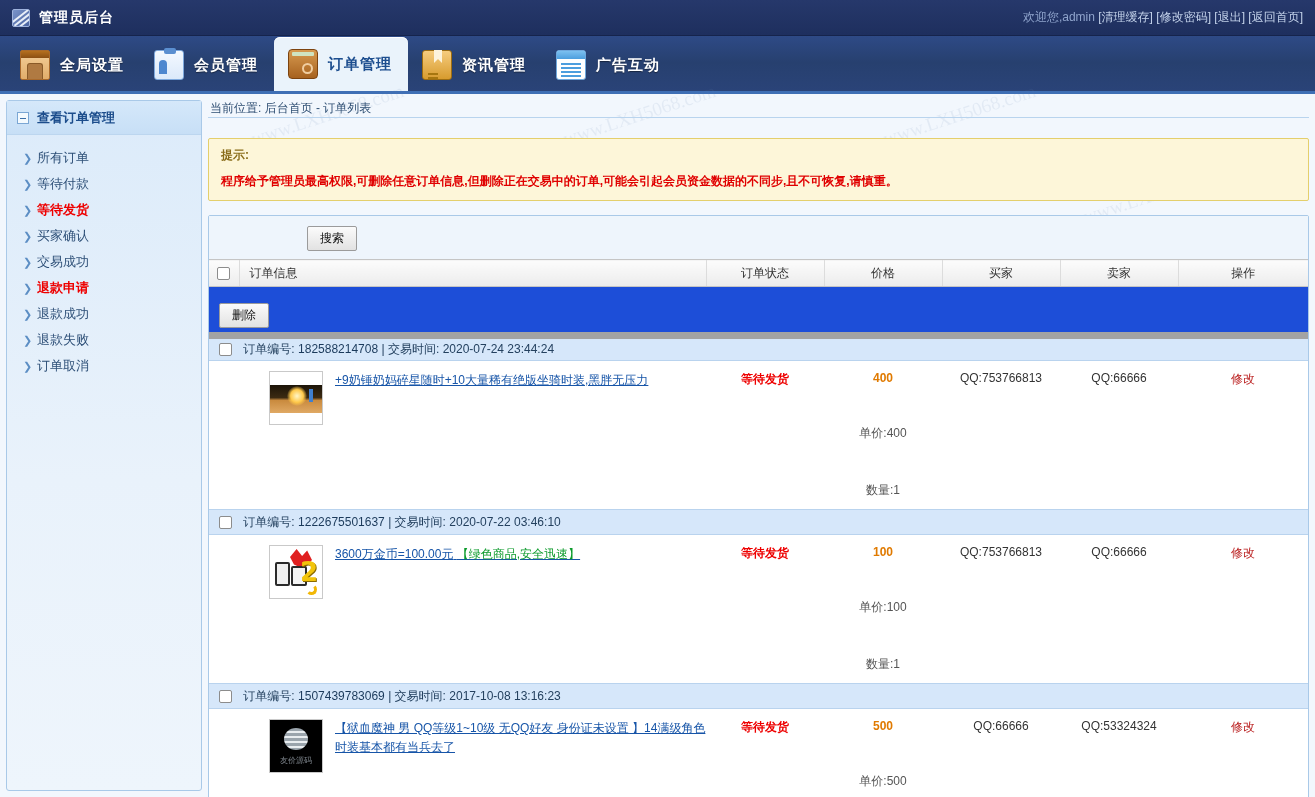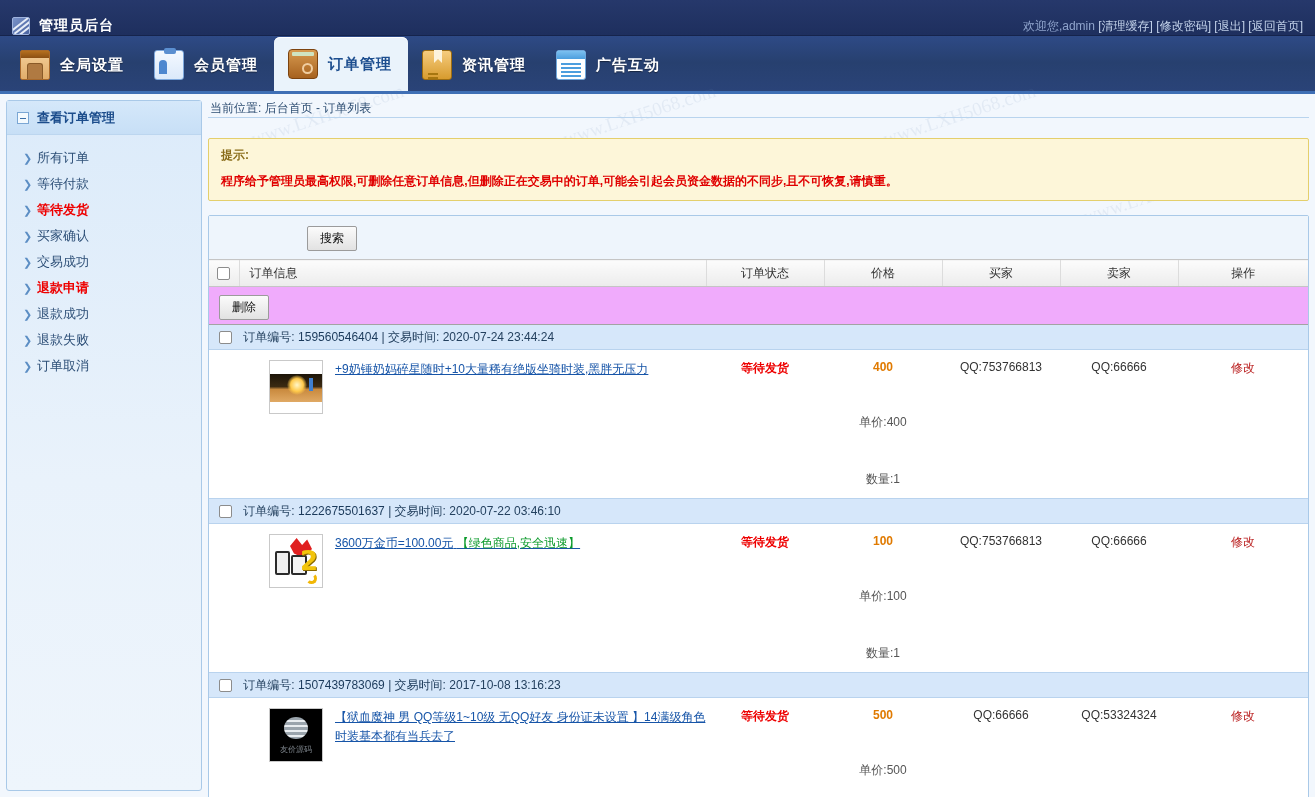--- a/index.html
+++ b/index.html
@@ -16,21 +16,21 @@
     width: 1315px; height: 797px;
     background: #1e3566;
   }
 
   
   .topbar {
     position: relative;
     height: 36px;
     background: linear-gradient(to bottom, #26386b 0%, #1e2f5e 100%);
     border-bottom: 1px solid #16244c;
-    display: flex; align-items: flex-end;
+    display: flex; align-items: center;
   }
   .brand { display: flex; align-items: center; padding-left: 12px; }
   .brand-icon {
     width: 18px; height: 18px;
     background: linear-gradient(135deg, #7a93c9, #4a63a0);
     border: 1px solid #9fb3dd;
     border-radius: 2px;
     position: relative;
     overflow: hidden;
   }
@@ -309,23 +309,23 @@
   .th-left { text-align: left; padding-left: 10px; }
   .th-check { width: 30px; }
   .chk {
     width: 13px; height: 13px;
     border: 1px solid #8c8c8c;
     background: #fff; display: inline-block;
     vertical-align: middle; border-radius: 2px;
     cursor: pointer;
   }
   .toolrow td {
-    background: #f0abfc;
-    border-bottom: 1px solid #a3a3a3;
-    padding: 8px 0 4px 10px;
+    background: #1d4ed8;
+    border-bottom: 7px solid #a3a3a3;
+    padding: 16px 0 4px 10px;
   }
 
   .order-head td {
     background: #d6e7fa;
     border-top: 1px solid #b9d3ee;
     border-bottom: 1px solid #b9d3ee;
     height: 25px;
     font-size: 12px;
     color: #24415f;
     padding-left: 10px;
@@ -582,21 +582,21 @@
             <tr class="toolrow">
               <td colspan="7">
                 <button class="btn">删除</button>
               </td>
             </tr>
 
             <tr class="order-head">
               <td colspan="7">
                 <span class="chk"></span>
                 <span style="margin-left:8px">订单编号:</span>
-                <span class="oid">159560546404</span>
+                <span class="oid">182588214708</span>
                 <span>|</span>
                 <span>交易时间:</span>
                 <span>2020-07-24 23:44:24</span>
               </td>
             </tr>
             <tr class="order-body">
               <td></td>
               <td class="prod-cell">
                 <div class="prod-flex">
                   <span class="thumb thumb-1">

